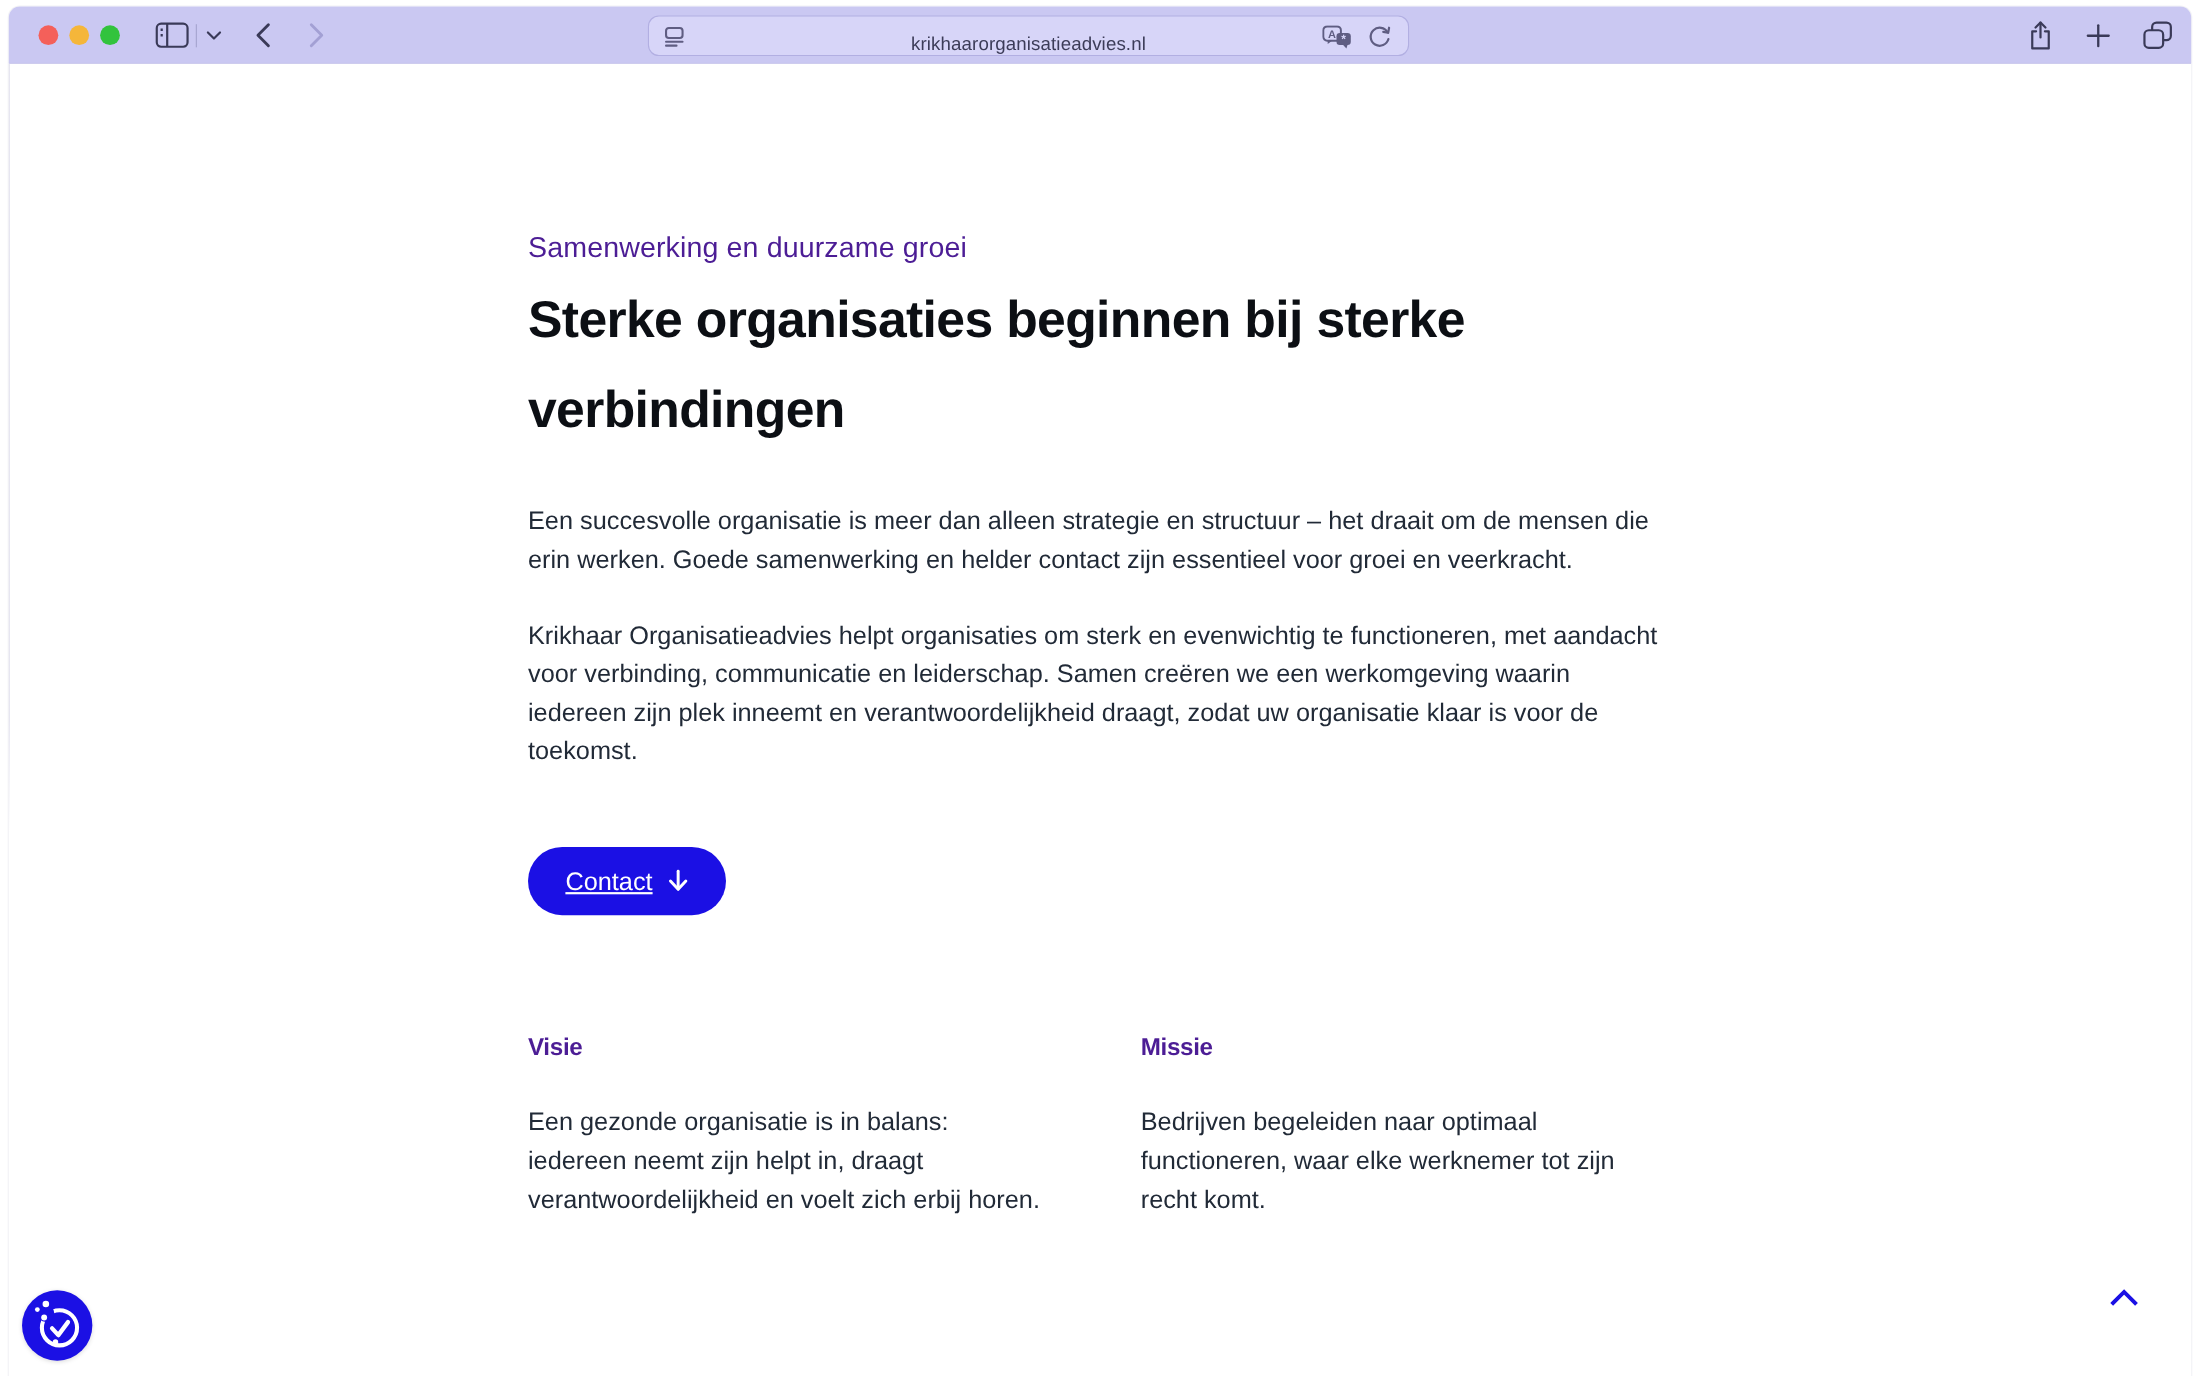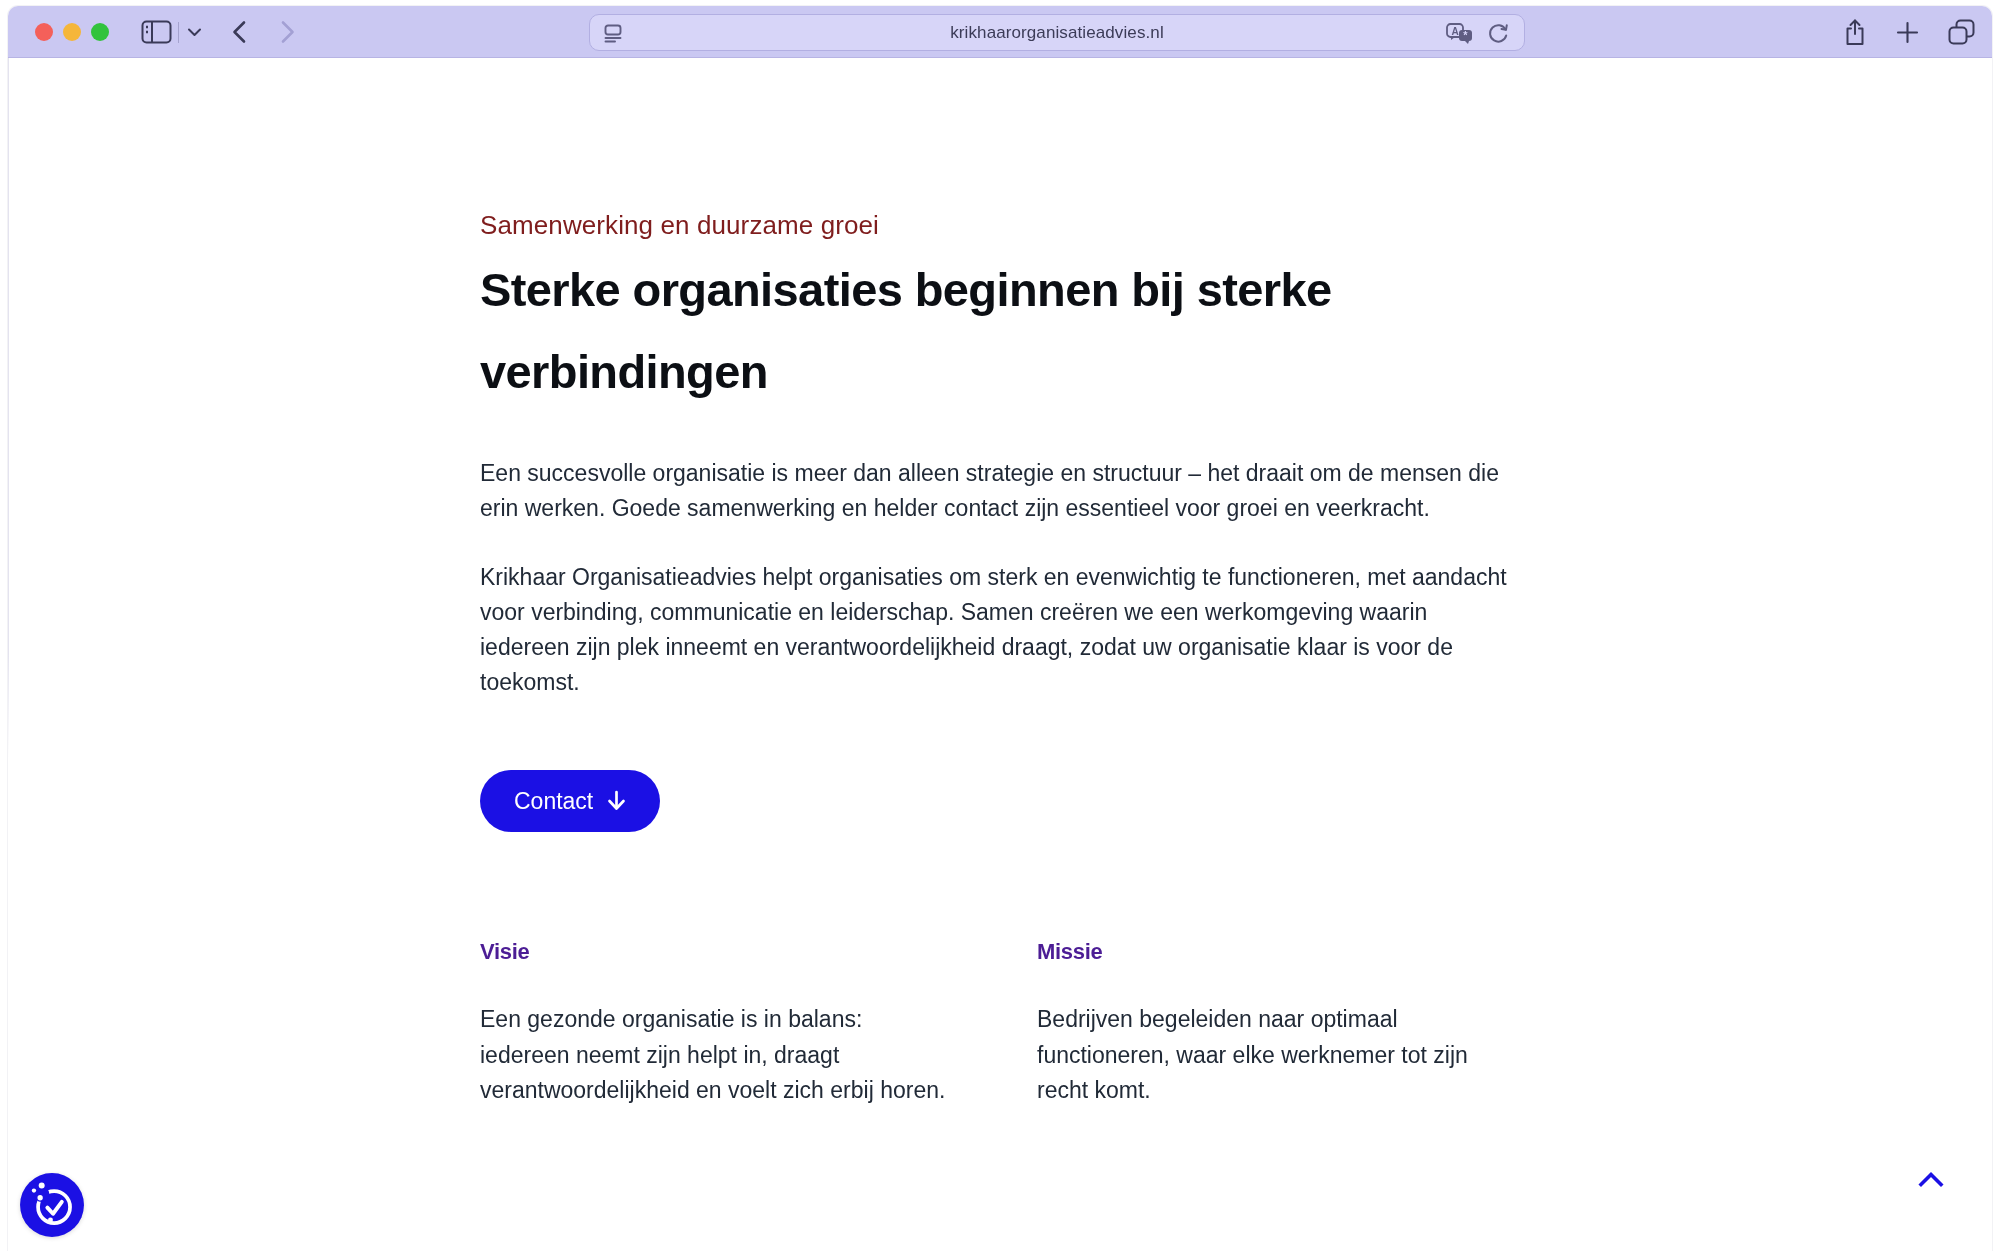--- a/index.html
+++ b/index.html
@@ -33,25 +33,25 @@
 
   .tb-icon { position: absolute; color: #3a3a58; }
   .tb-icon svg { display: block; }
   .tb-sep {
     position: absolute; left: 170px; top: 16px;
     width: 1px; height: 21px; background: rgba(80,80,125,0.30);
   }
 
   .urlbar {
     position: absolute; left: 581px; top: 8px;
-    width: 936px; height: 37px;
+    width: 692px; height: 37px;
     background: #d7d5f8;
     border: 1px solid #b2afe2;
     border-radius: 10px;
-    display: flex; align-items: center; justify-content: center;
+    display: flex; align-items: flex-end; justify-content: center;
   }
   .urlbar .url-text {
     font-size: 17px; color: #3c3c58; letter-spacing: 0.1px;
   }
   .url-left-icon  { position: absolute; left: 13px; top: 9px; color: #5f5d82; }
   .url-translate  { position: absolute; right: 50px; top: 8px; color: #5f5d82; }
   .url-reload     { position: absolute; right: 15px; top: 8px; color: #5f5d82; }
 
   
   .left-edge {
@@ -62,21 +62,21 @@
 
   
   .content {
     width: 1040px;
     margin: 0 auto;
     padding-top: 152px;
   }
   .eyebrow {
     font-size: 26px;
     line-height: 30px;
-    color: #7f1d1d;
+    color: #4c1d95;
     margin-bottom: 16px;
     letter-spacing: 0.1px;
   }
   h1.hero-title {
     font-size: 47px;
     line-height: 65px;
     font-weight: 700;
     letter-spacing: -0.6px;
     color: #0c0f14;
     margin-bottom: 52px;
@@ -97,20 +97,21 @@
     gap: 14px;
     height: 62px;
     padding: 0 34px;
     background: #1b10e4;
     color: #ffffff;
     border: none;
     border-radius: 999px;
     font-size: 23px;
     font-family: inherit;
     cursor: pointer;
+    text-decoration: underline;
   }
   .cta-button svg { display: block; }
 
   .two-cols {
     margin-top: 100px;
     display: grid;
     grid-template-columns: 557px 1fr;
   }
   .col h2 {
     font-size: 22px;

